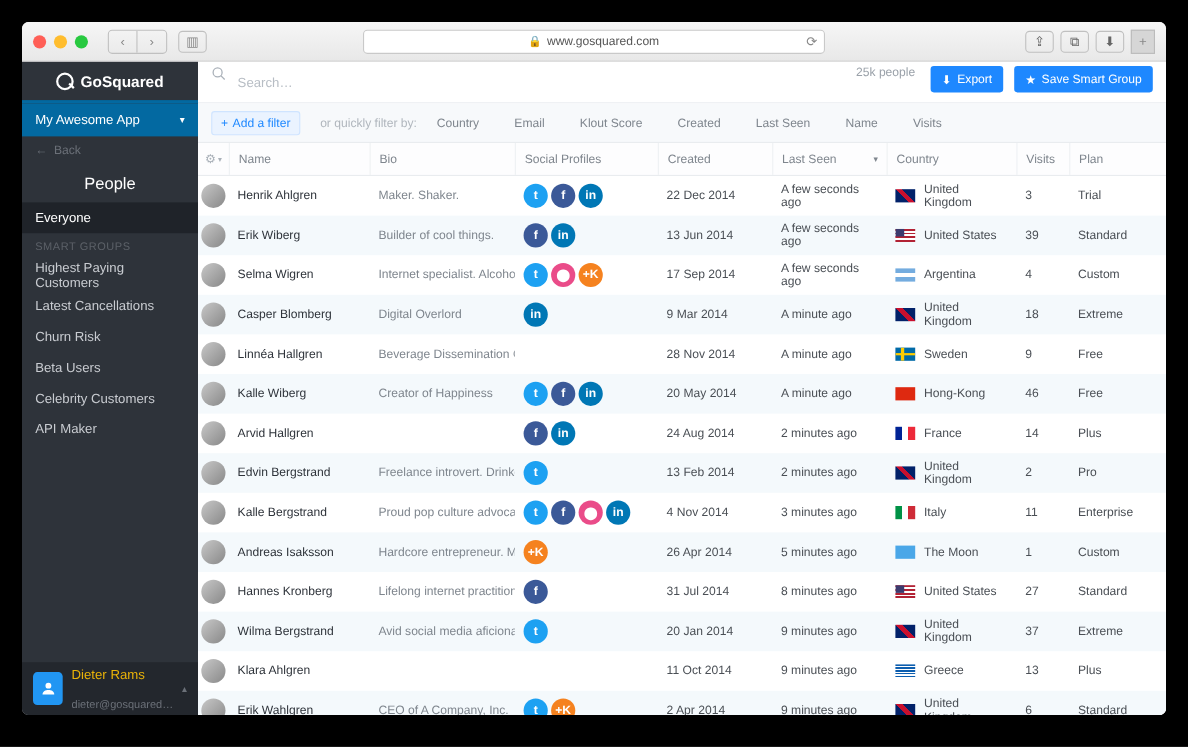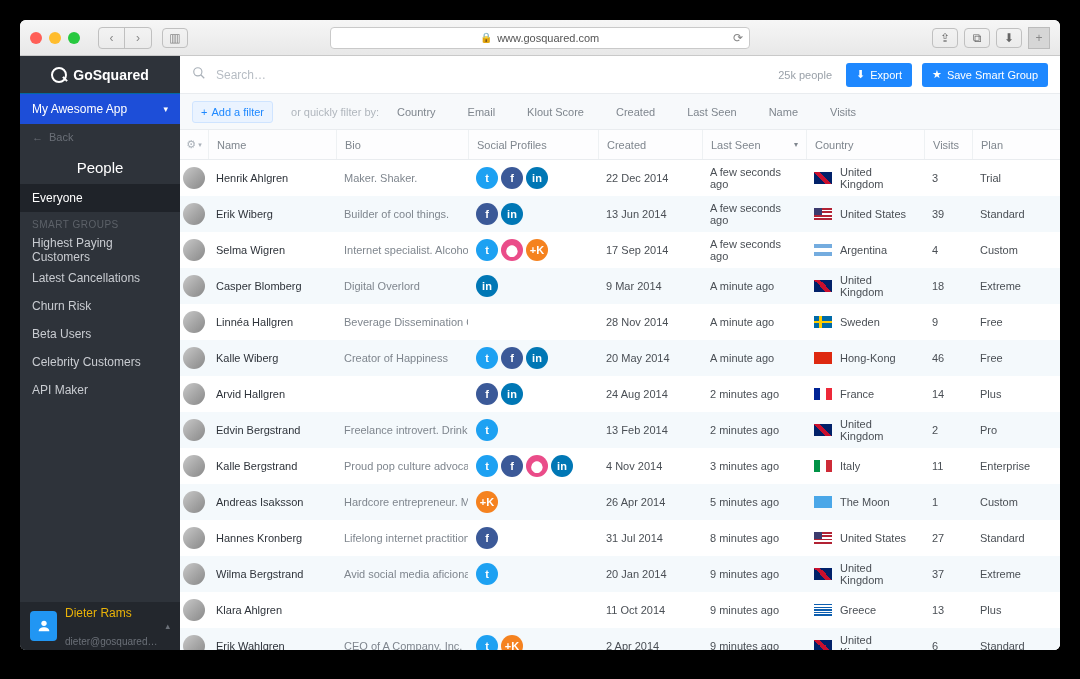--- a/index.html
+++ b/index.html
@@ -19,39 +19,39 @@
 .urlbar .lock { margin-right: 4px; font-size: 10px; color: #7a7a7a; }
 .urlbar .refresh { position: absolute; right: 6px; font-size: 12px; color: #888; }
 .chrome-right { margin-left: auto; display: flex; gap: 6px; align-items: center; }
 .chrome-right .ico { width: 26px; height: 20px; border: 1px solid #c0c0c0; border-radius: 4px; display: flex; align-items: center; justify-content: center; color: #666; font-size: 12px; }
 .chrome-right .plus { width: 22px; height: 22px; background: #d6d6d6; border: 1px solid #bbb; display: flex; align-items: center; justify-content: center; color: #888; }
 
 .app { display: flex; height: 594px; }
 
 
 .sidebar { width: 160px; background: #2e333a; color: #c9ccd1; display: flex; flex-direction: column; font-size: 12px; }
-.brand { height: 38px; display: flex; align-items: center; justify-content: center; gap: 6px; font-weight: 600; font-size: 14px; color: #fff; border-bottom: 1px solid #0369a1; }
+.brand { height: 38px; display: flex; align-items: center; justify-content: center; gap: 6px; font-weight: 600; font-size: 14px; color: #fff; border-bottom: 3px solid #0369a1; }
 .brand .logo { width: 16px; height: 16px; border: 2px solid #fff; border-radius: 50%; position: relative; }
 .brand .logo::after { content: ""; position: absolute; width: 2px; height: 6px; background: #fff; right: -1px; bottom: -1px; transform: rotate(-45deg); }
-.appsel { height: 30px; background: #1d4ed8; display: flex; align-items: center; padding: 0 12px; justify-content: space-between; color: #fff; cursor: pointer; }
+.appsel { height: 30px; background: #0369a1; display: flex; align-items: center; padding: 0 12px; justify-content: space-between; color: #fff; cursor: pointer; }
 .back { height: 26px; display: flex; align-items: center; padding: 0 12px; color: #6b7078; font-size: 11px; gap: 6px; }
 .section-title { height: 34px; display: flex; align-items: center; justify-content: center; font-size: 15px; color: #fff; text-align: right; }
 .navitem { height: 28px; display: flex; align-items: center; padding: 0 12px; color: #c9ccd1; cursor: pointer; }
 .navitem.active { background: #1f2329; color: #fff; }
 .subhead { height: 24px; display: flex; align-items: center; padding: 0 12px; color: #5c6168; font-size: 10px; letter-spacing: 0.5px; }
 .spacer { flex: 1; }
 .usercard { height: 48px; background: #23272d; display: flex; align-items: center; padding: 0 10px; gap: 8px; }
 .usercard .av { width: 30px; height: 30px; border-radius: 4px; background: #2196f3; display: flex; align-items: center; justify-content: center; }
 .usercard .txt .nm { color: #eab308; font-size: 12px; }
 .usercard .txt .em { color: #6b7078; font-size: 10px; white-space: nowrap; overflow: hidden; text-overflow: ellipsis; max-width: 95px; margin-top: 16px; }
 .usercard .chev { margin-left: auto; color: #6b7078; font-size: 9px; }
 
 
 .main { flex: 1; display: flex; flex-direction: column; background: #fff; overflow: hidden; }
-.searchrow { height: 38px; border-bottom: 1px solid #e9ecef; display: flex; align-items: center; padding: 17px 12px; gap: 10px; }
+.searchrow { height: 38px; border-bottom: 1px solid #e9ecef; display: flex; padding: 4px 12px; gap: 10px; }
 .searchrow .sicon { color: #aab1b9; font-size: 14px; }
 .searchrow input { border: none; outline: none; flex: 1; font-size: 12px; color: #555; }
 .searchrow input::placeholder { color: #b7bdc4; }
 .count { color: #9aa1a9; font-size: 11px; margin-right: 4px; }
 .btn { height: 24px; padding: 0 10px; border-radius: 3px; display: inline-flex; align-items: center; gap: 5px; font-size: 11px; cursor: pointer; }
 .btn.blue { background: #1e88ff; color: #fff; }
 .btn.blue .bi { font-size: 11px; }
 
 .filterrow { height: 36px; border-bottom: 1px solid #e9ecef; display: flex; align-items: center; padding: 0 12px; gap: 18px; background: #f7f9fb; }
 .addfilter { height: 22px; padding: 0 8px; border: 1px solid #cfe4ff; background: #eaf3ff; color: #1e88ff; border-radius: 3px; display: inline-flex; align-items: center; gap: 4px; font-size: 11px; cursor: pointer; }

